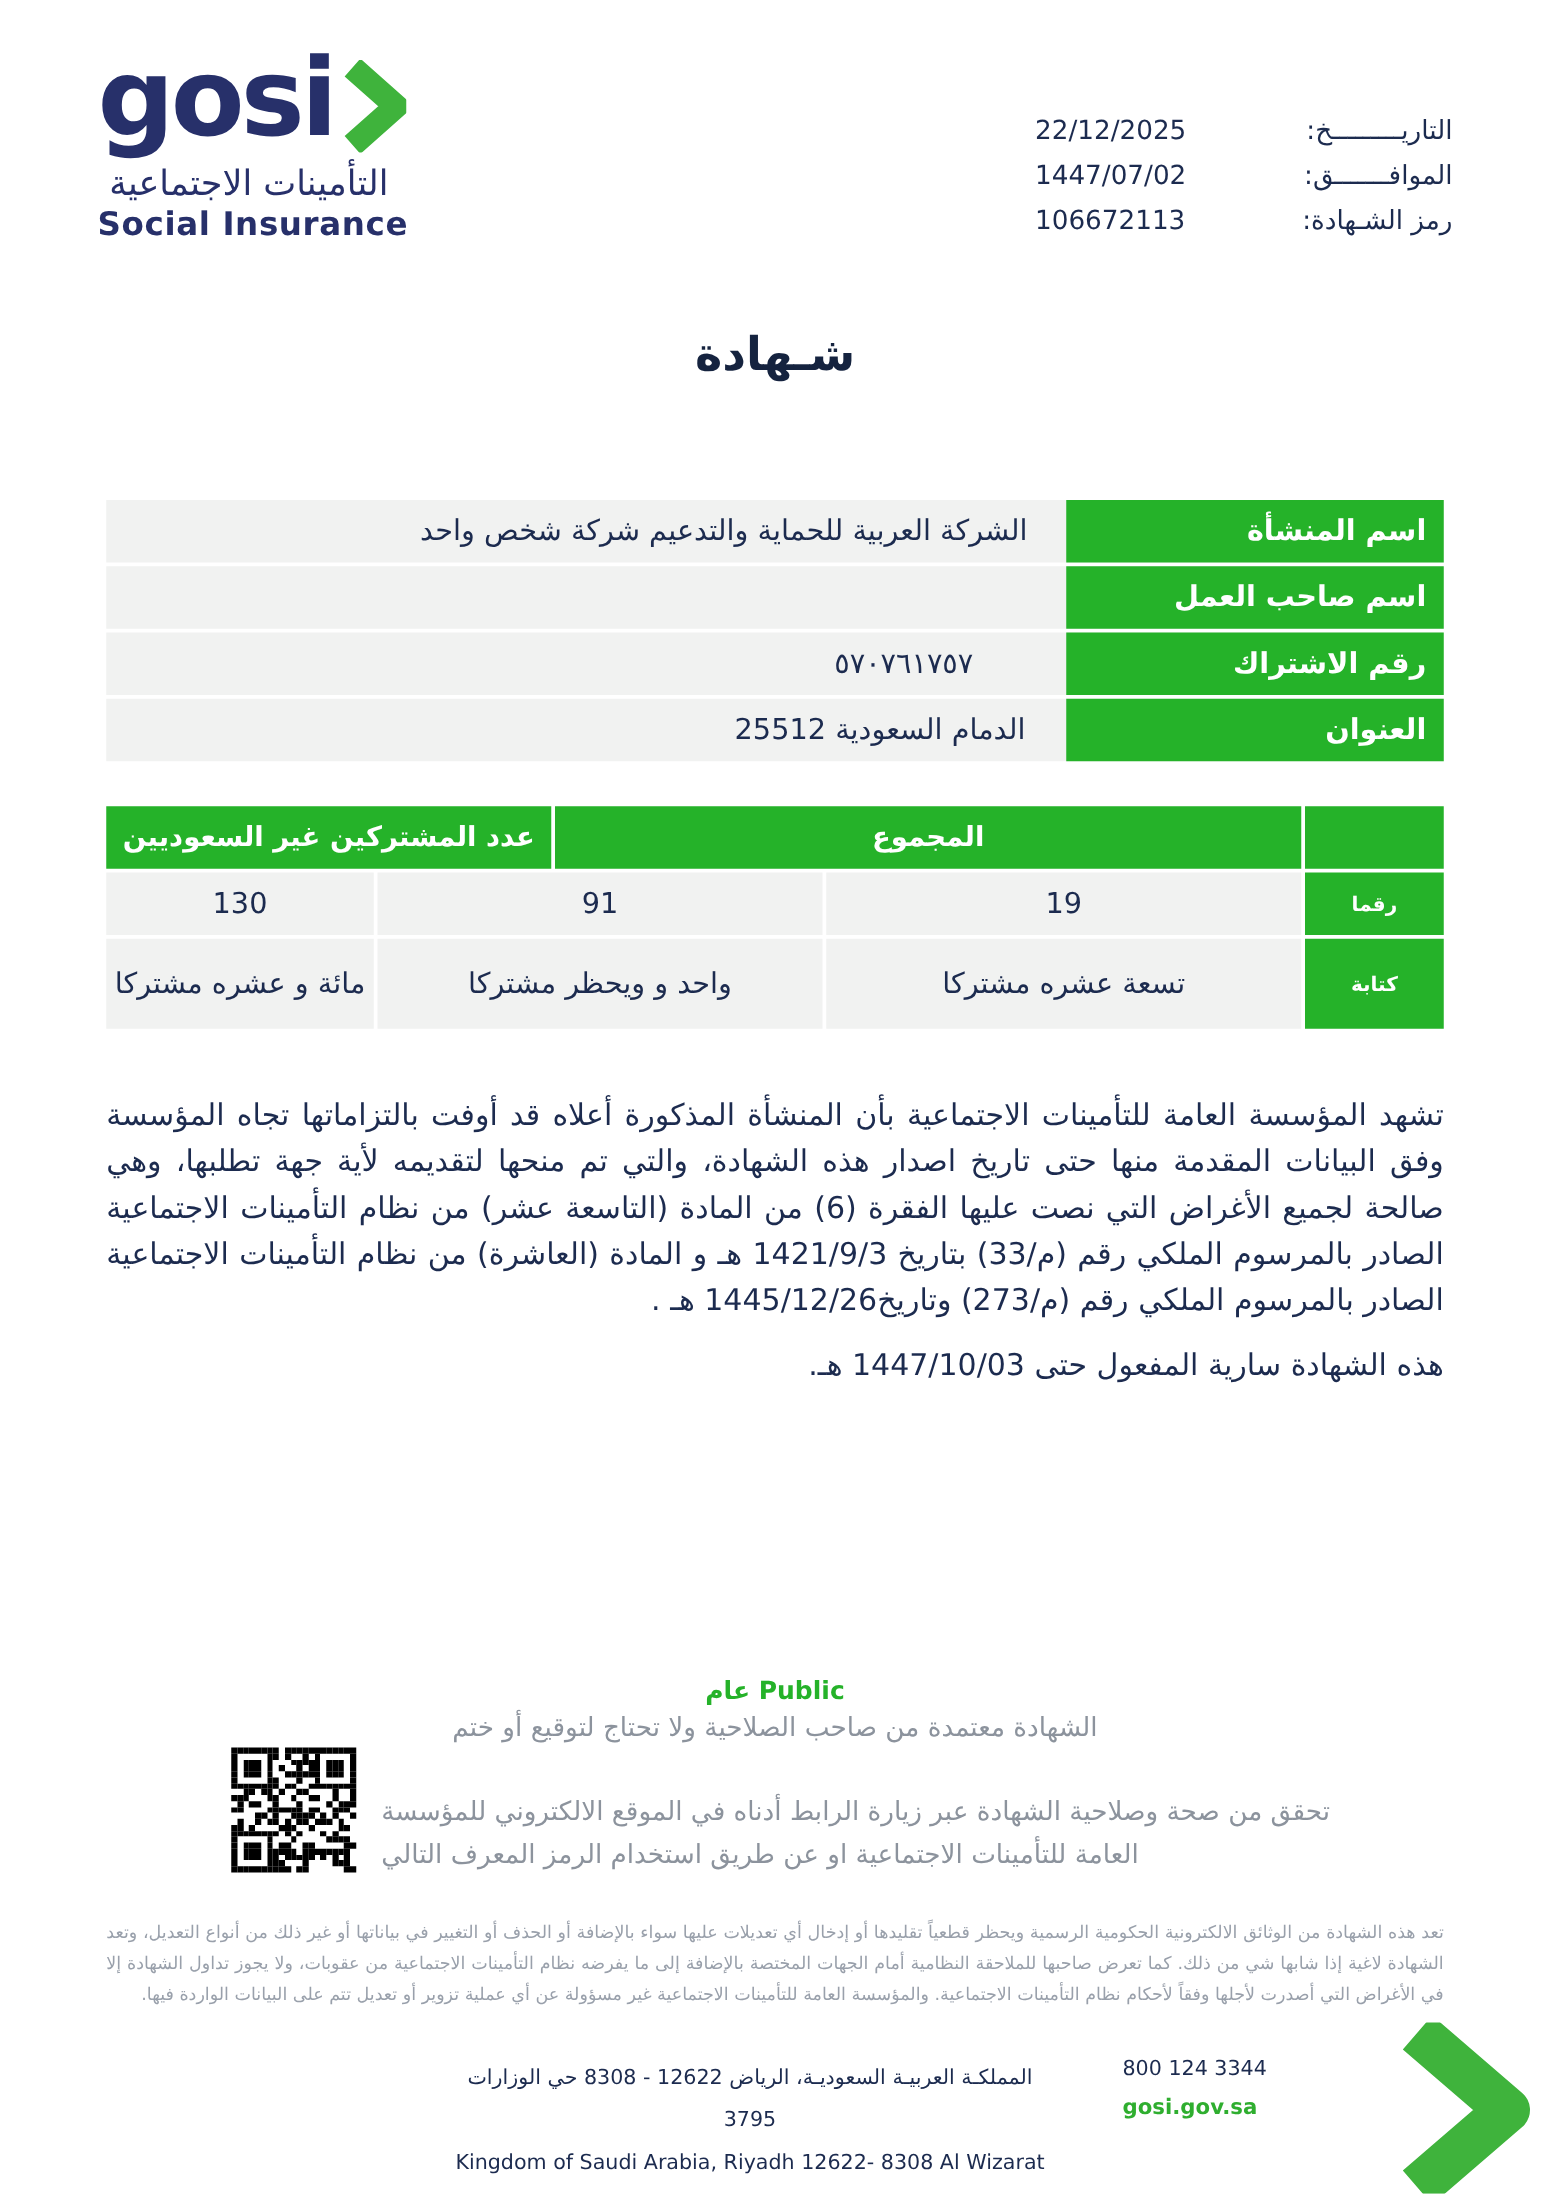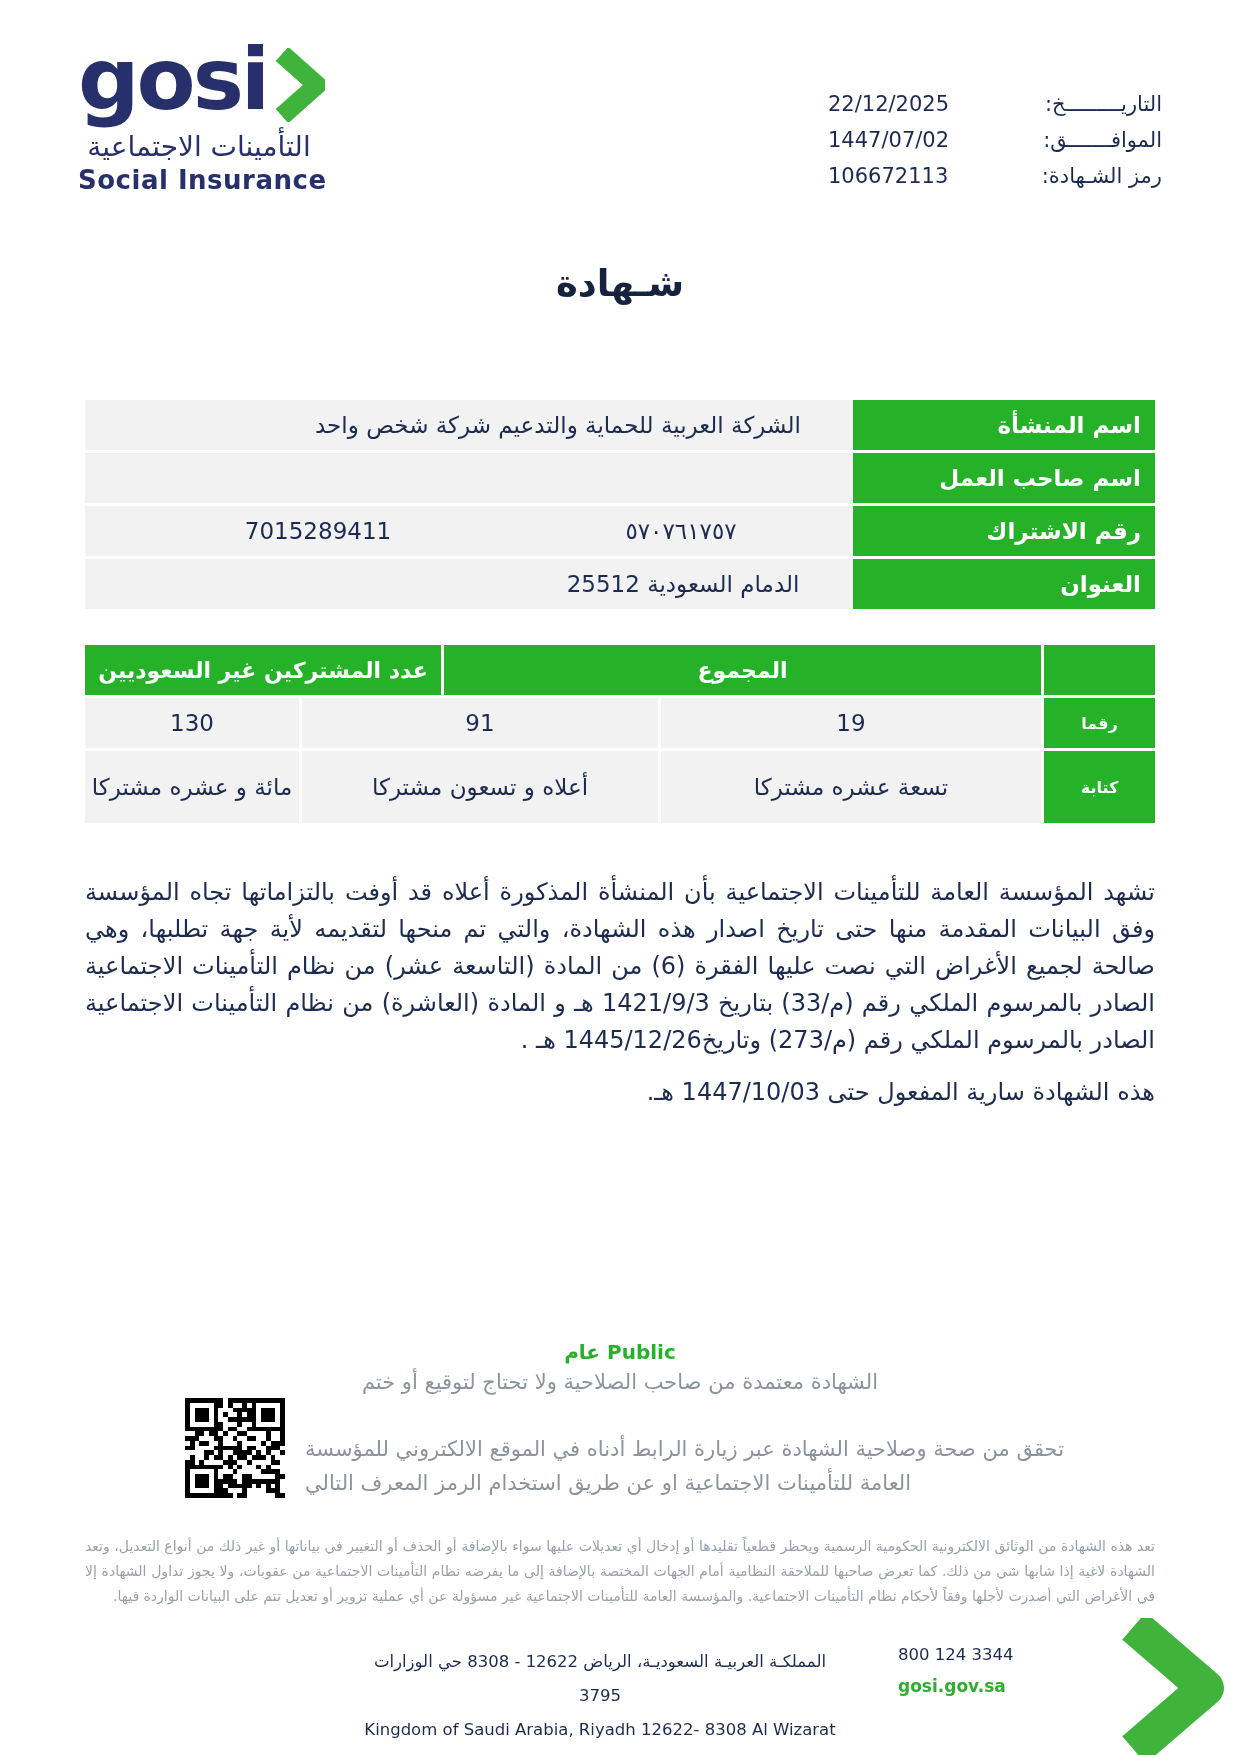--- a/index.html
+++ b/index.html
@@ -16,21 +16,21 @@
 
   .dates{position:absolute;left:828px;top:92px;width:334px;font-size:21px;display:flex;flex-direction:column;gap:12px;color:#1c2b4f;}
   .dline{display:flex;justify-content:space-between;align-items:baseline;}
 
   .title{position:absolute;left:0;top:262px;width:100%;text-align:center;font-weight:bold;font-size:37px;color:#15233f;}
 
   
   .itable{position:absolute;left:85px;top:400px;width:1070px;display:flex;flex-direction:column;gap:3px;}
   .irow{display:flex;height:50px;background:#f1f2f1;}
   .green-cell{background:#25b229;color:#fff;font-weight:bold;}
-  .irow .lbl{width:302px;display:flex;align-items:center;padding-right:14px;box-sizing:border-box;font-size:23px;margin-left:42px;}
+  .irow .lbl{width:302px;display:flex;align-items:center;padding-right:14px;box-sizing:border-box;font-size:23px;}
   .irow .val{flex:1;display:flex;align-items:center;justify-content:center;font-size:23px;color:#1c2b4f;}
   .zone{display:flex;align-items:center;justify-content:center;font-size:23px;}
   .unified{width:286px;display:flex;align-items:center;justify-content:center;font-size:23px;}
   .nudge1{transform:translateX(110px);}
   .nudge2{transform:translateX(235px);}
 
   
   .ctable{position:absolute;left:85px;top:645px;width:1070px;display:flex;flex-direction:column;gap:3px;}
   .crow{display:flex;gap:3px;}
   .ccell{display:flex;align-items:center;justify-content:center;text-align:center;}
@@ -102,21 +102,20 @@
           <span class="nudge1">الشركة العربية للحماية والتدعيم شركة شخص واحد</span>
         </div>
     </div>
     <div class="irow">
       <div class="lbl green-cell">اسم صاحب العمل</div>
       <div class="val"></div>
     </div>
     <div class="irow">
       <div class="lbl green-cell">رقم الاشتراك</div>
       <div class="zone" style="width:260px">٥٧٠٧٦١٧٥٧</div>
-      <div class="zone" style="flex:1">7015289411</div>
     </div>
     <div class="irow">
       <div class="lbl green-cell">العنوان</div>
       <div class="val">
           <span class="nudge2">الدمام السعودية  25512</span>
         </div>
     </div>
   </div>
 
   <div class="ctable">
@@ -127,21 +126,21 @@
     </div>
     <div class="crow">
       <div class="ccell c-lbl h50 green-cell">رقما</div>
       <div class="ccell c-saudi h50 cgray">19</div>
       <div class="ccell c-non h50 cgray">91</div>
       <div class="ccell c-total h50 cgray">130</div>
     </div>
     <div class="crow">
       <div class="ccell c-lbl h72 green-cell">كتابة</div>
       <div class="ccell c-saudi h72 cgray">تسعة عشره مشتركا</div>
-      <div class="ccell c-non h72 cgray">أعلاه و تسعون مشتركا</div>
+      <div class="ccell c-non h72 cgray">واحد و ويحظر مشتركا</div>
       <div class="ccell c-total h72 cgray">مائة و عشره مشتركا</div>
     </div>
   </div>
 
   <div class="cert">تشهد المؤسسة العامة للتأمينات الاجتماعية بأن المنشأة المذكورة أعلاه قد أوفت بالتزاماتها تجاه المؤسسة وفق البيانات المقدمة منها حتى تاريخ اصدار هذه الشهادة، والتي تم منحها لتقديمه لأية جهة تطلبها، وهي صالحة لجميع الأغراض التي نصت عليها الفقرة (6) من المادة (التاسعة عشر) من نظام التأمينات الاجتماعية الصادر بالمرسوم الملكي رقم (م/33) بتاريخ 1421/9/3 هـ و المادة (العاشرة) من نظام التأمينات الاجتماعية الصادر بالمرسوم الملكي رقم (م/273) وتاريخ1445/12/26 هـ .</div>
   <div class="validity">هذه الشهادة سارية المفعول حتى 1447/10/03  هـ.</div>
 
   <div class="pub">Public عام</div>
   <div class="approval">الشهادة معتمدة من صاحب الصلاحية ولا تحتاج لتوقيع أو ختم</div>
   <div class="qr">

